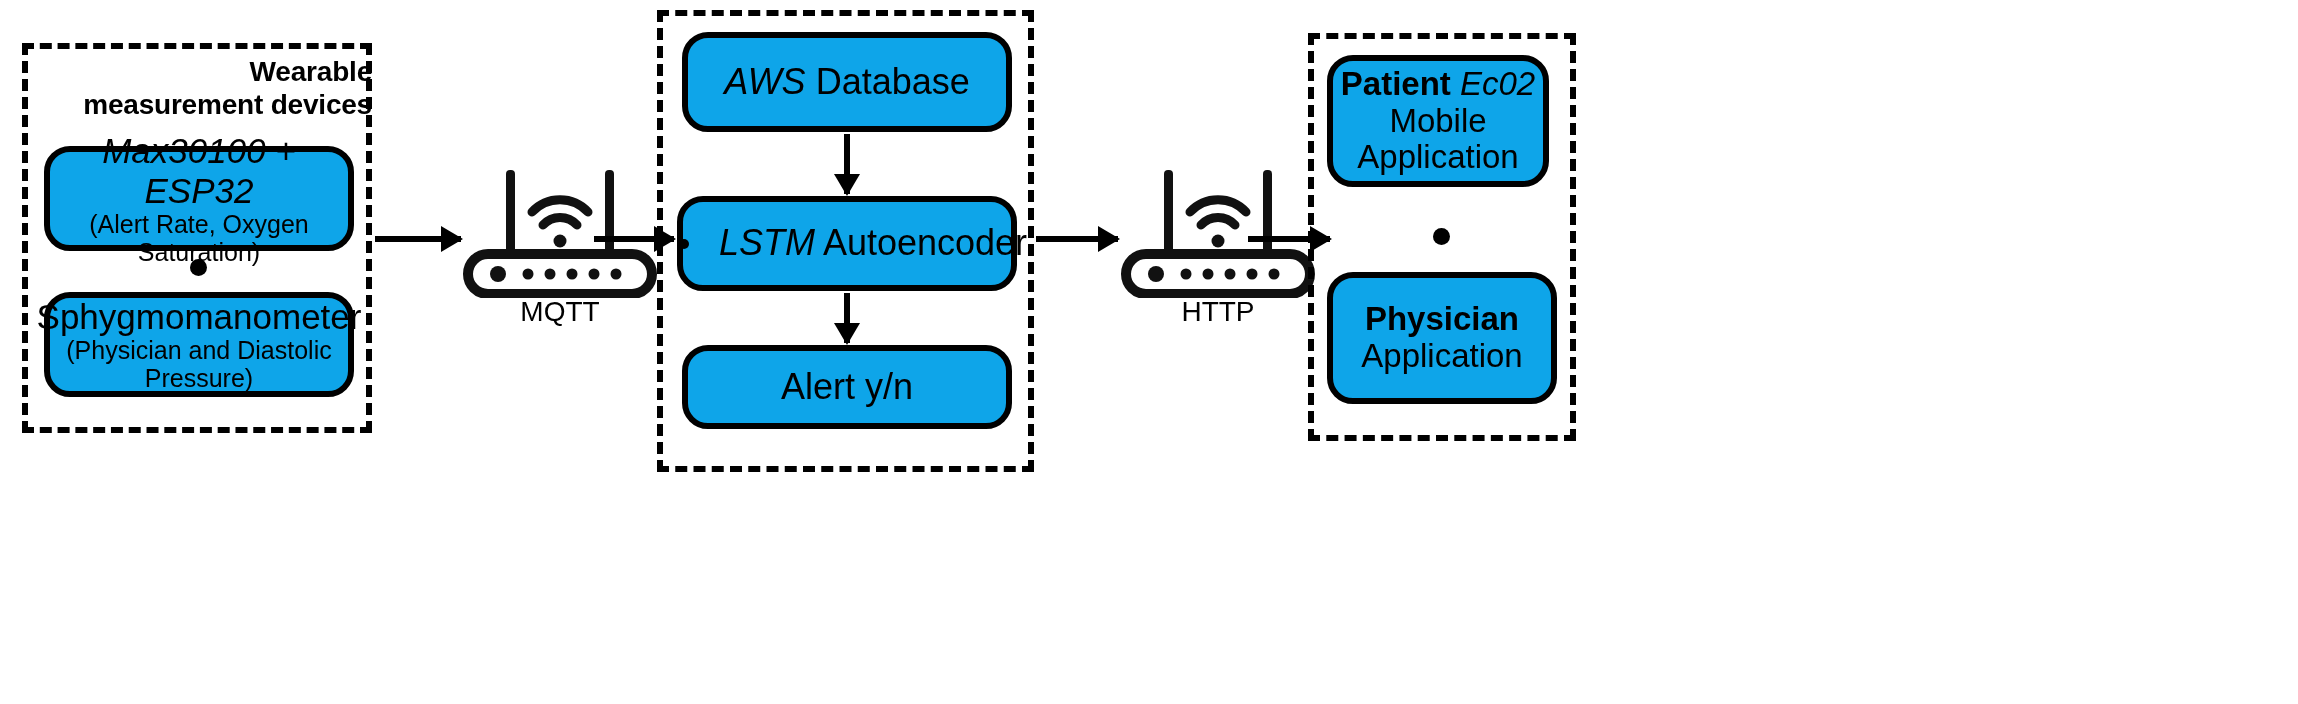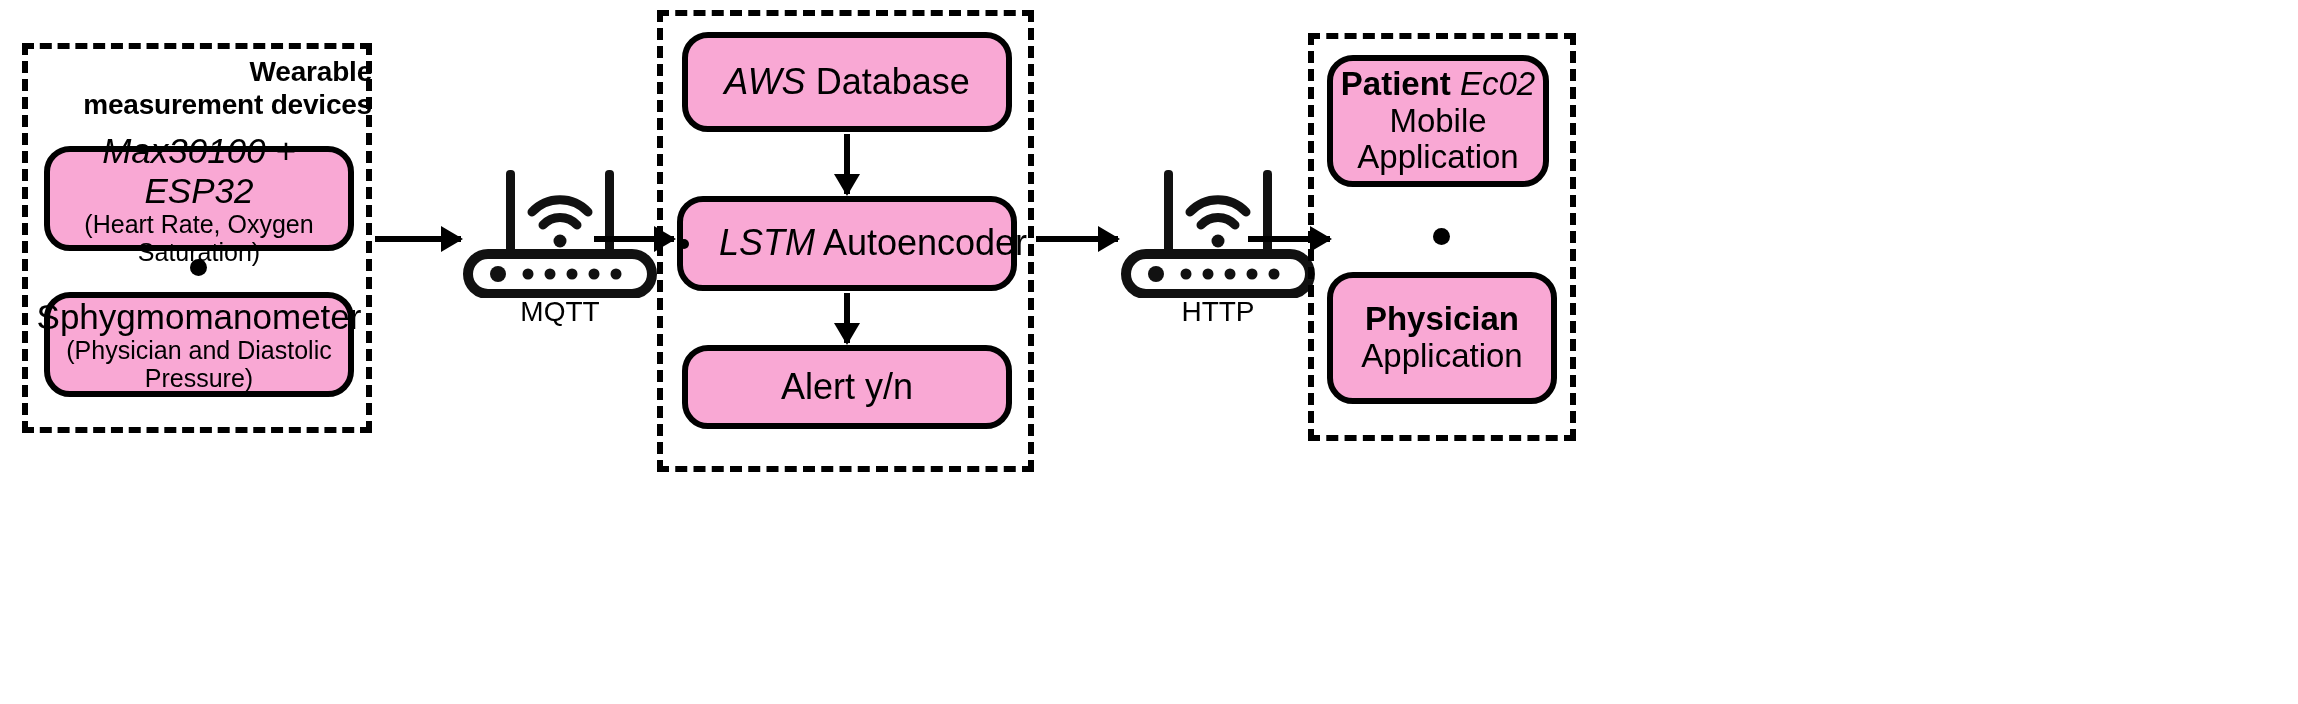--- a/index.html
+++ b/index.html
@@ -26,21 +26,21 @@
     box-sizing: border-box;
     background: transparent;
   }
 
   
   .box {
     position: absolute;
     border: 6px solid #000000;
     border-radius: 26px;
     box-sizing: border-box;
-    background: #f9a8d4;
+    background: #0ea5e9;
     display: flex;
     flex-direction: column;
     align-items: center;
     justify-content: center;
     text-align: center;
     line-height: 1.12;
   }
 
   .panel-title {
     position: absolute;
@@ -150,21 +150,21 @@
 
   <div class="panel" style="left:22px; top:43px; width:350px; height:390px;"></div>
 
   <div class="panel-title" style="left:22px; top:55px; width:350px;">
     <span>Wearable</span><br>
     <span>measurement devices</span>
   </div>
 
   <div class="box" style="left:44px; top:146px; width:310px; height:105px;align-items:flex-end;">
     <div class="t-main ital">Max30100 + ESP32</div>
-    <div class="t-sub">(Heart Rate, Oxygen Saturation)</div>
+    <div class="t-sub">(Alert Rate, Oxygen Saturation)</div>
   </div>
 
   <div class="sep-dot" style="left:190px; top:259px;"></div>
 
   <div class="box" style="left:44px; top:292px; width:310px; height:105px;">
     <div class="t-main">Sphygmomanometer</div>
     <div class="t-sub">(Physician and Diastolic Pressure)</div>
   </div>
 
   <div class="arrow-h" style="left:375px; top:236px; width:86px;"></div>

